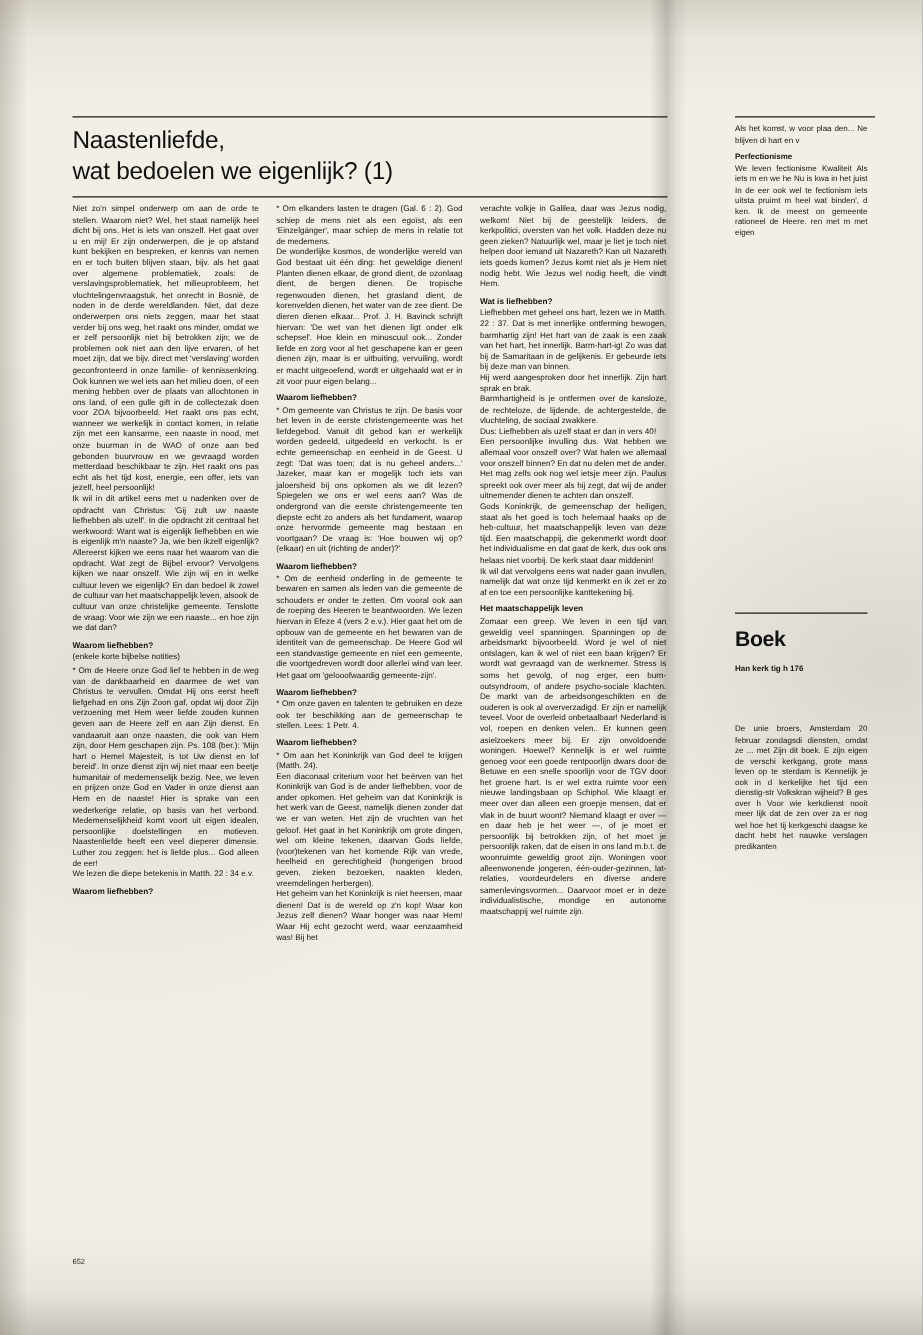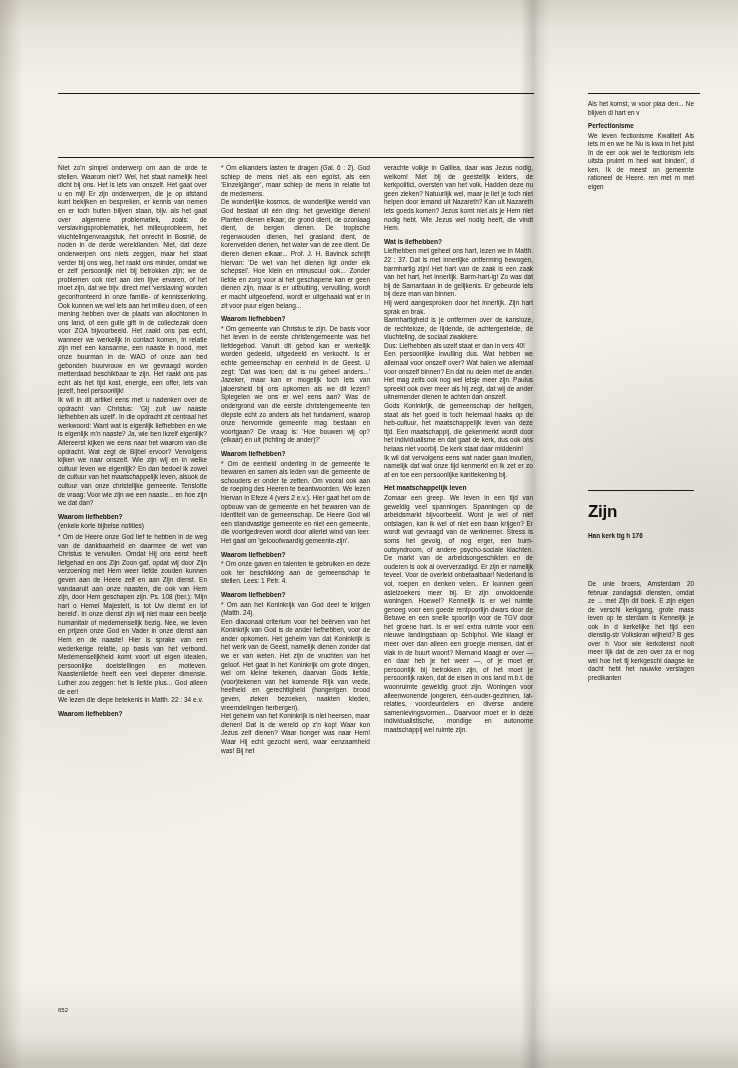--- a/index.html
+++ b/index.html
@@ -182,20 +182,24 @@
 <body>
 
 <div class="page">
   <div class="paper-tint"></div>
 
   <div class="spread">
 
     <div class="left-page">
       <div class="rule-top"></div>
 
+      <div class="article-title">
+        <span>Naastenliefde,</span>
+        <span class="l2">wat bedoelen we eigenlijk? (1)</span>
+      </div>
 
       <div class="rule-under-title"></div>
 
       <div class="cols">
         <div class="col" id="col1">
             <p>Niet zo'n simpel onderwerp om aan de orde te stellen. Waarom niet? Wel, het staat namelijk heel dicht bij ons. Het is iets van onszelf. Het gaat over u en mij! Er zijn onderwerpen, die je op afstand kunt bekijken en bespreken, er kennis van nemen en er toch buiten blijven staan, bijv. als het gaat over algemene problematiek, zoals: de verslavingsproblematiek, het milieuprobleem, het vluchtelingenvraagstuk, het onrecht in Bosnië, de noden in de derde wereldlanden. Niet, dat deze onderwerpen ons niets zeggen, maar het staat verder bij ons weg, het raakt ons minder, omdat we er zelf persoonlijk niet bij betrokken zijn; we de problemen ook niet aan den lijve ervaren, of het moet zijn, dat we bijv. direct met 'verslaving' worden geconfronteerd in onze familie- of kennissenkring. Ook kunnen we wel iets aan het milieu doen, of een mening hebben over de plaats van allochtonen in ons land, of een gulle gift in de collectezak doen voor ZOA bijvoorbeeld. Het raakt ons pas echt, wanneer we werkelijk in contact komen, in relatie zijn met een kansarme, een naaste in nood, met onze buurman in de WAO of onze aan bed gebonden buurvrouw en we gevraagd worden metterdaad beschikbaar te zijn. Het raakt ons pas echt als het tijd kost, energie, een offer, iets van jezelf, heel persoonlijk!</p>
             <p>Ik wil in dit artikel eens met u nadenken over de opdracht van Christus: 'Gij zult uw naaste liefhebben als uzelf'. In die opdracht zit centraal het werkwoord: Want wat is eigenlijk liefhebben en wie is eigenlijk m'n naaste? Ja, wie ben ikzelf eigenlijk? Allereerst kijken we eens naar het waarom van die opdracht. Wat zegt de Bijbel ervoor? Vervolgens kijken we naar onszelf. Wie zijn wij en in welke cultuur leven we eigenlijk? En dan bedoel ik zowel de cultuur van het maatschappelijk leven, alsook de cultuur van onze christelijke gemeente. Tenslotte de vraag: Voor wie zijn we een naaste... en hoe zijn we dat dan?</p>
             <p class="head">Waarom liefhebben?</p>
             <p class="sub">(enkele korte bijbelse notities)</p>
             <p>* Om de Heere onze God lief te hebben in de weg van de dankbaarheid en daarmee de wet van Christus te vervullen. Omdat Hij ons eerst heeft liefgehad en ons Zijn Zoon gaf, opdat wij door Zijn verzoening met Hem weer liefde zouden kunnen geven aan de Heere zelf en aan Zijn dienst. En vandaaruit aan onze naasten, die ook van Hem zijn, door Hem geschapen zijn. Ps. 108 (ber.): 'Mijn hart o Hemel Majesteit, is tot Uw dienst en lof bereid'. In onze dienst zijn wij niet maar een beetje humanitair of medemenselijk bezig. Nee, we leven en prijzen onze God en Vader in onze dienst aan Hem en de naaste! Hier is sprake van een wederkerige relatie, op basis van het verbond. Medemenselijkheid komt voort uit eigen idealen, persoonlijke doelstellingen en motieven. Naastenliefde heeft een veel dieperer dimensie. Luther zou zeggen: het is liefde plus... God alleen de eer!</p>
@@ -235,21 +239,21 @@
     </div>
 
     <div class="right-page">
       <div class="rp-rule"></div>
       <div class="rp-col" id="rpcol">
           <p>Als het komst, w voor plaa den... Ne blijven di hart en v</p>
           <p class="head">Perfectionisme</p>
           <p>We leven fectionisme Kwaliteit Als iets m en we he Nu is kwa in het juist In de eer ook wel te fectionism iets uitsta pruimt m heel wat binden', d ken. Ik de meest on gemeente rationeel de Heere. ren met m met eigen</p>
         </div>
       <div class="rp-divider" style="top:430px;"></div>
-      <div class="rp-boek-title" style="top:442px;">Zijn</div>
+      <div class="rp-boek-title" style="top:442px;">Boek</div>
       <div class="rp-boek-sub" style="top:472px;">Han kerk tig h 176</div>
       <div class="rp-col" style="top:520px;">De unie broers, Amsterdam 20 februar zondagsdi diensten, omdat ze ... met Zijn dit boek. E zijn eigen de verschi kerkgang, grote mass leven op te sterdam is Kennelijk je ook in d kerkelijke het tijd een dienstig-str Volkskran wijheid? B ges over h Voor wie kerkdienst nooit meer lijk dat de zen over za er nog wel hoe het tij kerkgeschi daagse ke dacht hebt het nauwke verslagen predikanten</div>
     </div>
 
   </div>
 
   <div class="gutter-shadow"></div>
 </div>
 
 </body></html>

